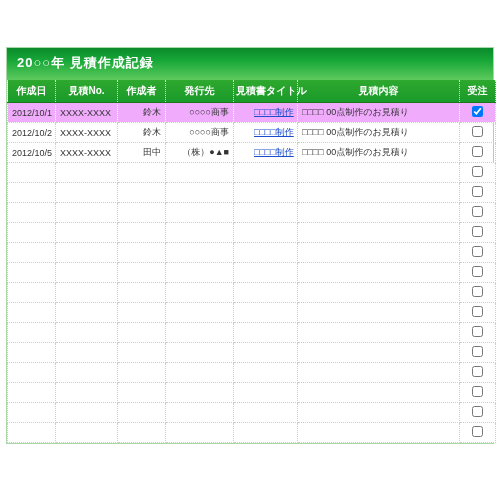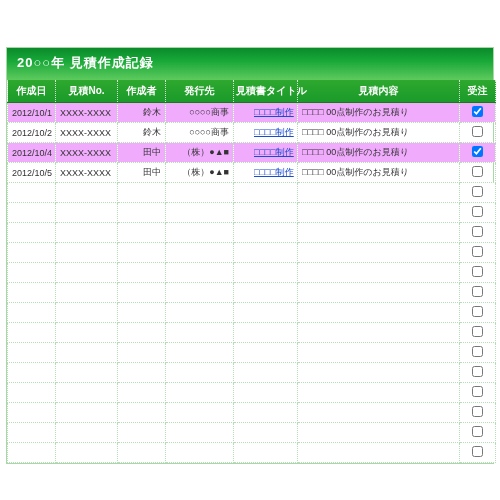--- a/index.html
+++ b/index.html
@@ -105,29 +105,20 @@
         </tr>
         <tr>
           <td>2012/10/2</td>
           <td>XXXX-XXXX</td>
           <td class="center">鈴木</td>
           <td class="center">○○○○商事</td>
           <td class="link"><a>□□□□制作</a></td>
           <td>□□□□ 00点制作のお見積り</td>
           <td class="chk"><input type="checkbox" style=""></td>
         </tr>
-        <tr class="highlight">
-          <td>2012/10/4</td>
-          <td>XXXX-XXXX</td>
-          <td class="center">田中</td>
-          <td class="center">（株）●▲■</td>
-          <td class="link"><a>□□□□制作</a></td>
-          <td>□□□□ 00点制作のお見積り</td>
-          <td class="chk"><input type="checkbox" checked="" style=""></td>
-        </tr>
         <tr>
           <td>2012/10/5</td>
           <td>XXXX-XXXX</td>
           <td class="center">田中</td>
           <td class="center">（株）●▲■</td>
           <td class="link"><a>□□□□制作</a></td>
           <td>□□□□ 00点制作のお見積り</td>
           <td class="chk"><input type="checkbox" style=""></td>
         </tr>
         <tr class="empty">

